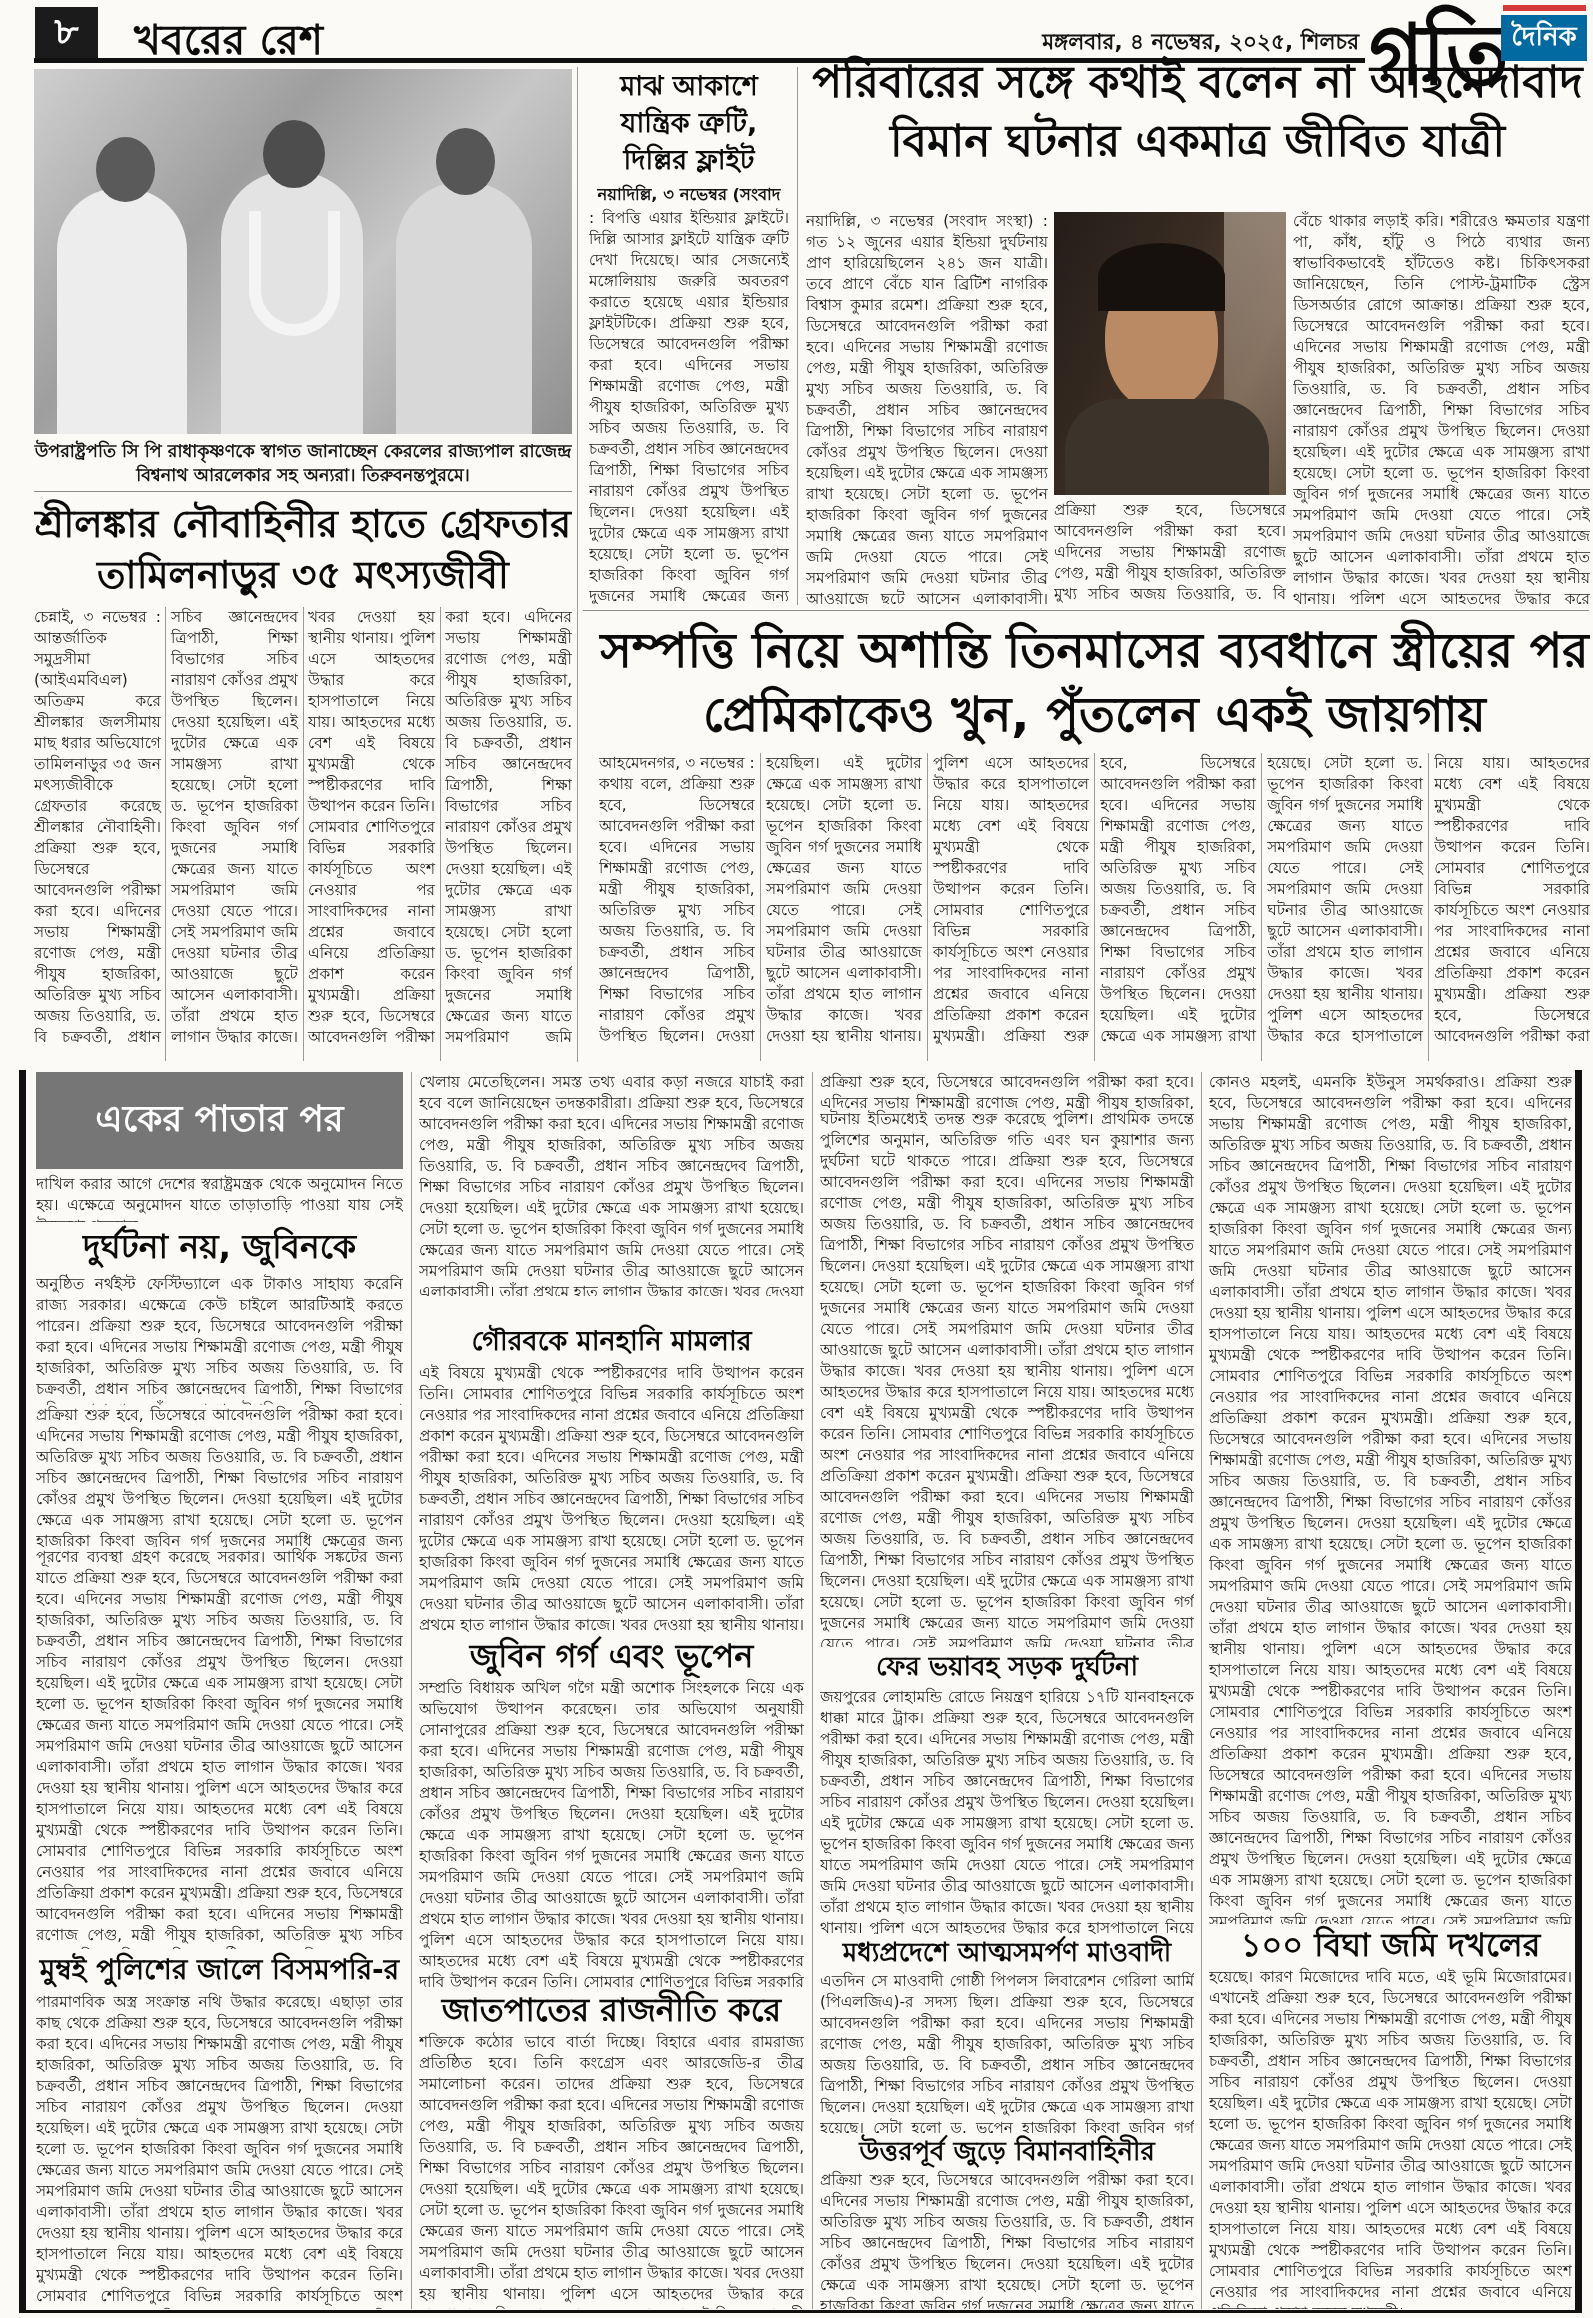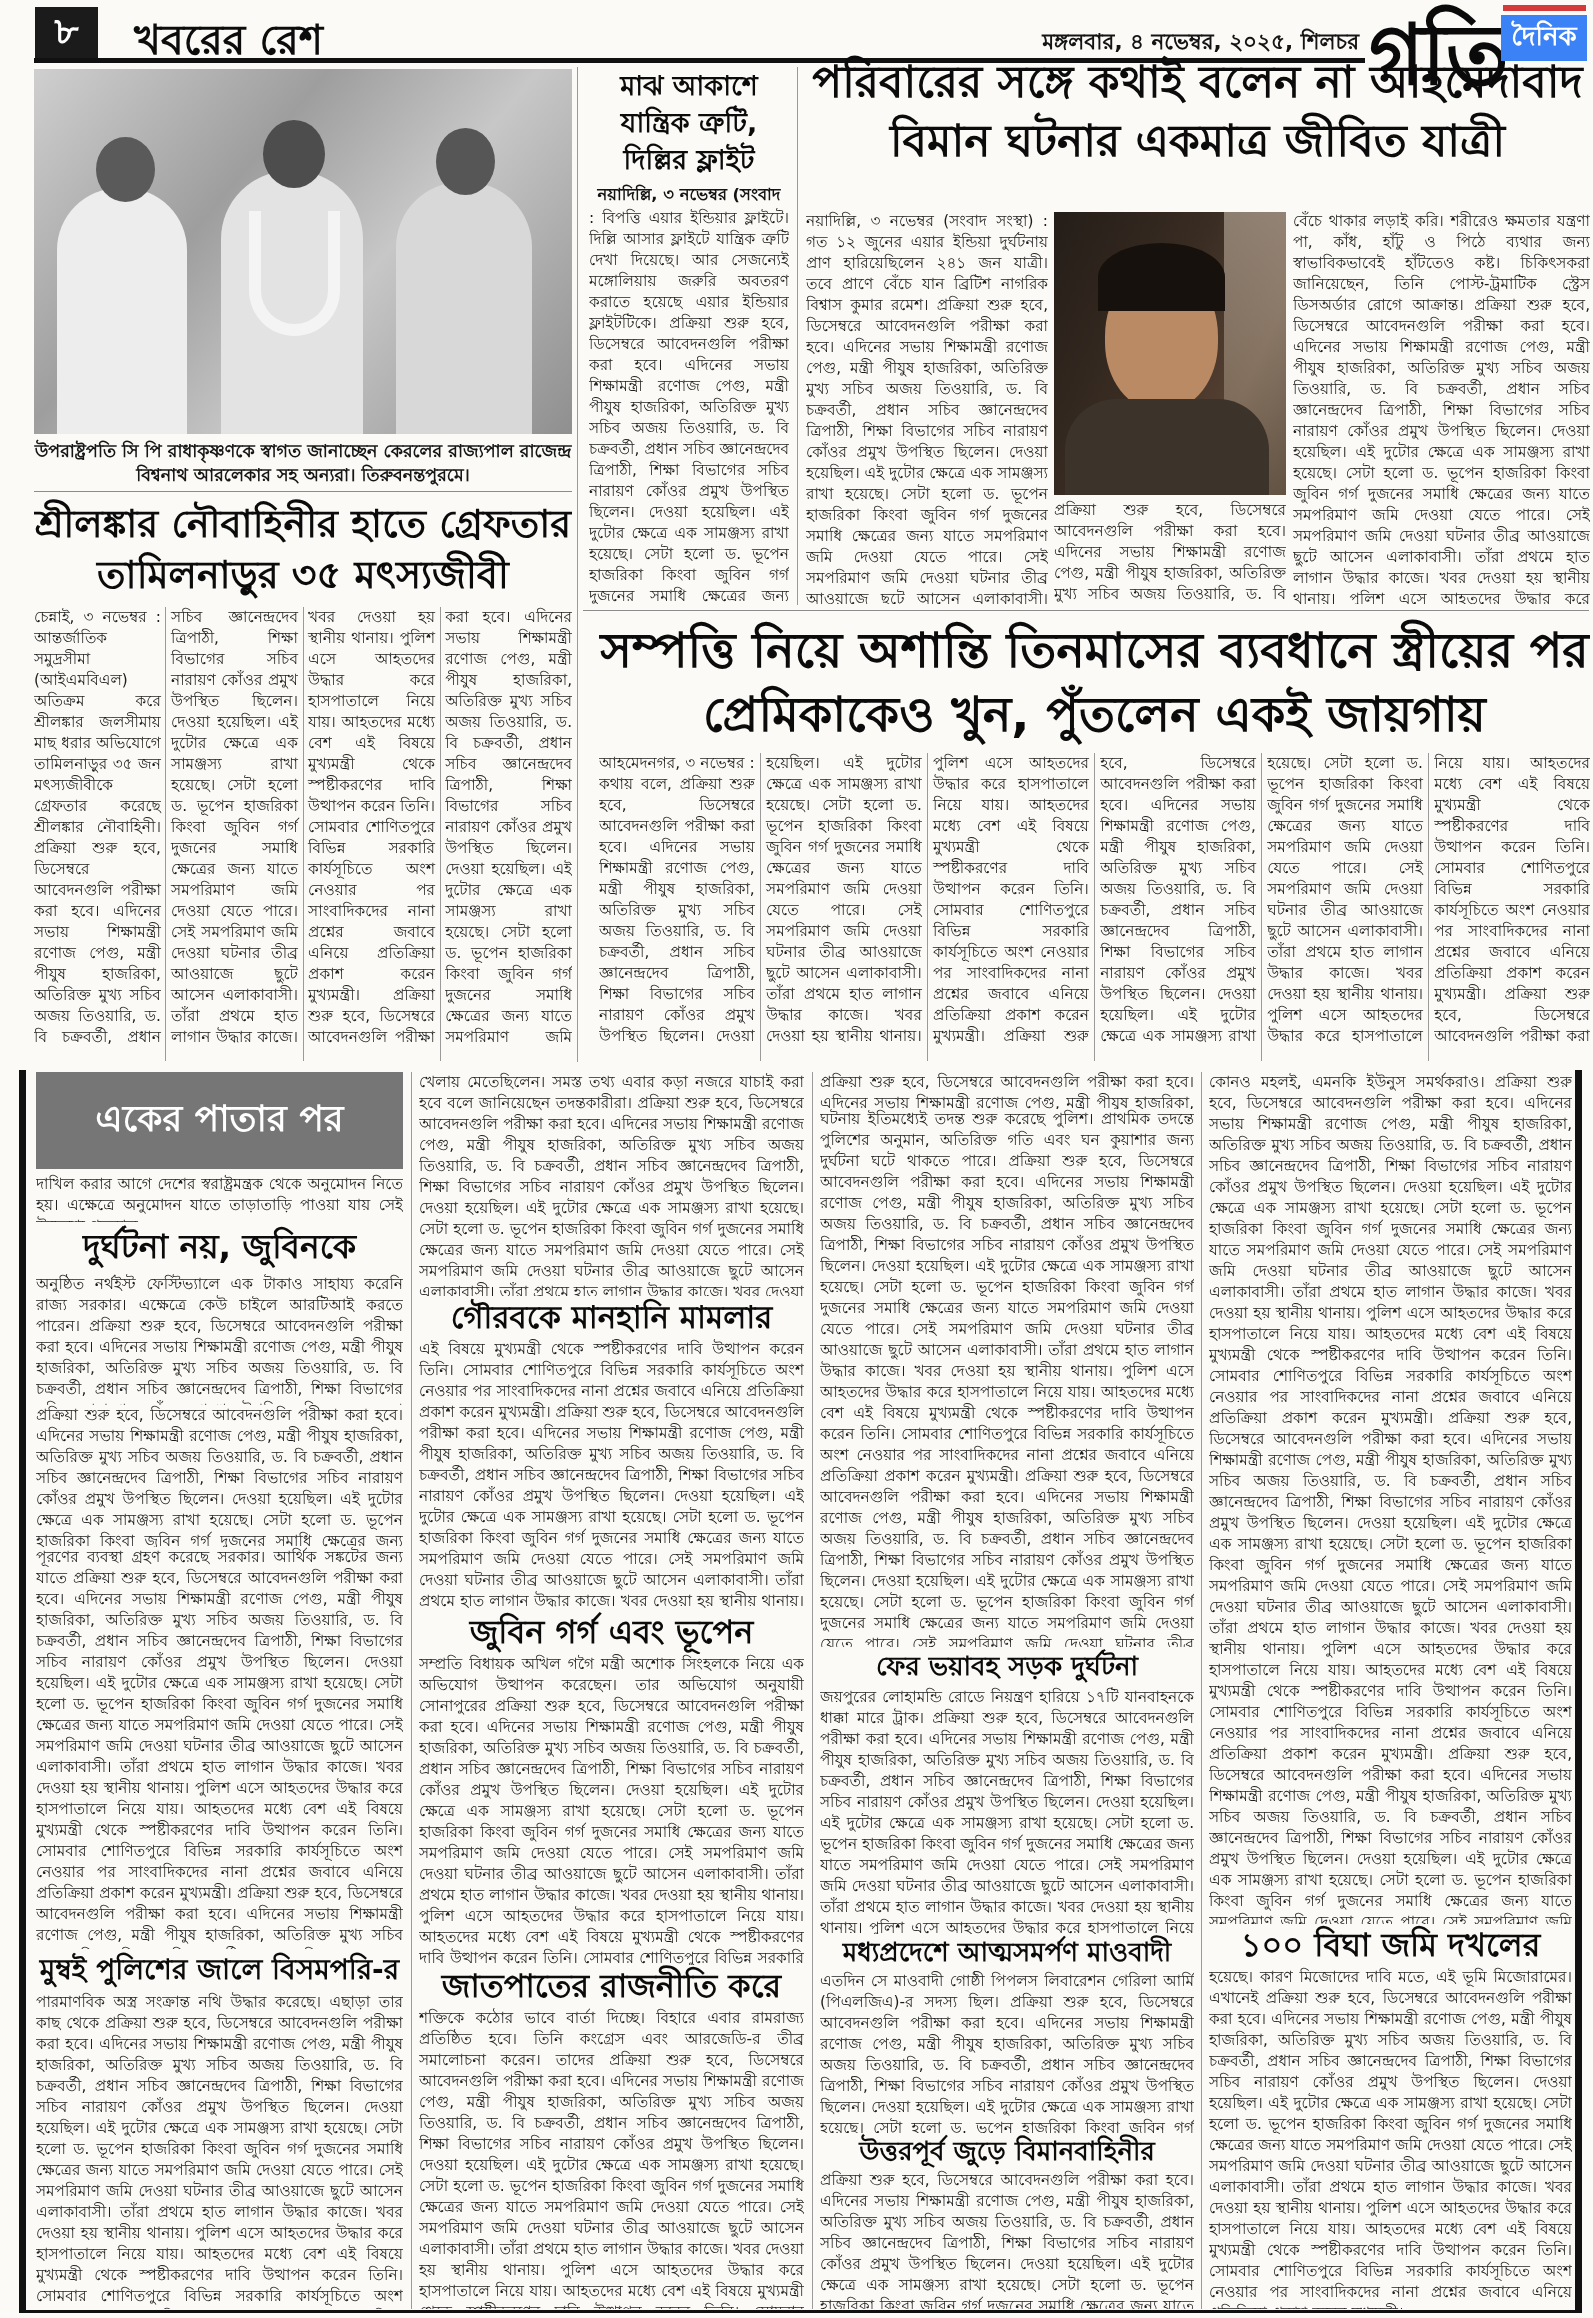--- a/index.html
+++ b/index.html
@@ -13,21 +13,21 @@
   .subhead{font-weight:700;text-align:center;display:flex;align-items:center;justify-content:center;
            font-size:29px;line-height:1.12;overflow:hidden;color:#0b0b0b;}
   .vrule{background:#9a9a9a;width:1.1px;}
   .hrule{background:#111;}
   .thinrule{background:#8c8c8c;height:1.1px;}
   .col{display:flex;flex-direction:column;}
   .col .fillseg{overflow:hidden;}
   .cont-header{background:#767676;color:#ffffff;font-weight:700;font-size:36px;
                display:flex;align-items:center;justify-content:center;}
   .photo{overflow:hidden;}
-  .badge{background:#3b82f6;color:#fff;font-weight:700;display:flex;align-items:center;justify-content:center;}
+  .badge{background:#0369a1;color:#fff;font-weight:700;display:flex;align-items:center;justify-content:center;}
 </style>
 </head>
 <body>
 
 <div class="page">
 
   <div class="abs" style="left:0;top:0;width:1593px;height:67px;">
     <div class="abs" style="left:35px;top:6.8px;width:63px;height:54px;background:#1b1b1b;color:#fff;display:flex;align-items:center;justify-content:center;font-size:37px;font-weight:700;">
       <span>৮</span>
     </div>
@@ -94,21 +94,21 @@
     <div class="subhead" style="height:52px;flex:none;font-size:33px;">দুর্ঘটনা নয়, জুবিনকে</div>
     <div class="body fill fillseg" style="height:131px;flex:none;">অনুষ্ঠিত নর্থইস্ট ফেস্টিভ্যালে এক টাকাও সাহায্য করেনি রাজ্য সরকার। এক্ষেত্রে কেউ চাইলে আরটিআই করতে পারেন। প্রক্রিয়া শুরু হবে, ডিসেম্বরে আবেদনগুলি পরীক্ষা করা হবে। এদিনের সভায় শিক্ষামন্ত্রী রণোজ পেগু, মন্ত্রী পীযুষ হাজরিকা, অতিরিক্ত মুখ্য সচিব অজয় তিওয়ারি, ড. বি চক্রবর্তী, প্রধান সচিব জ্ঞানেন্দ্রদেব ত্রিপাঠী, শিক্ষা বিভাগের সচিব নারায়ণ কোঁওর প্রমুখ উপস্থিত ছিলেন। দেওয়া হয়েছিল। এই দুটোর ক্ষেত্রে এক সামঞ্জস্য রাখা হয়েছে। সেটা হলো ড. ভূপেন হাজরিকা কিংবা জুবিন গর্গ দুজনের সমাধি ক্ষেত্রের জন্য যাতে সমপরিমাণ জমি দেওয়া যেতে পারে। সেই সমপরিমাণ জমি দেওয়া ঘটনার তীব্র আওয়াজে ছুটে আসেন এলাকাবাসী। তাঁরা প্রথমে হাত লাগান উদ্ধার কাজে। খবর দেওয়া হয় স্থানীয় থানায়। পুলিশ এসে আহতদের উদ্ধার করে হাসপাতালে নিয়ে যায়। আহতদের মধ্যে বেশ এই বিষয়ে মুখ্যমন্ত্রী থেকে স্পষ্টীকরণের দাবি উত্থাপন করেন তিনি। সোমবার শোণিতপুরে বিভিন্ন সরকারি কার্যসূচিতে অংশ নেওয়ার পর সাংবাদিকদের নানা প্রশ্নের জবাবে এনিয়ে প্রতিক্রিয়া প্রকাশ করেন মুখ্যমন্ত্রী।</div>
     <div class="body fill fillseg" style="height:142px;flex:none;">প্রক্রিয়া শুরু হবে, ডিসেম্বরে আবেদনগুলি পরীক্ষা করা হবে। এদিনের সভায় শিক্ষামন্ত্রী রণোজ পেগু, মন্ত্রী পীযুষ হাজরিকা, অতিরিক্ত মুখ্য সচিব অজয় তিওয়ারি, ড. বি চক্রবর্তী, প্রধান সচিব জ্ঞানেন্দ্রদেব ত্রিপাঠী, শিক্ষা বিভাগের সচিব নারায়ণ কোঁওর প্রমুখ উপস্থিত ছিলেন। দেওয়া হয়েছিল। এই দুটোর ক্ষেত্রে এক সামঞ্জস্য রাখা হয়েছে। সেটা হলো ড. ভূপেন হাজরিকা কিংবা জুবিন গর্গ দুজনের সমাধি ক্ষেত্রের জন্য যাতে সমপরিমাণ জমি দেওয়া যেতে পারে। সেই সমপরিমাণ জমি দেওয়া ঘটনার তীব্র আওয়াজে ছুটে আসেন এলাকাবাসী। তাঁরা প্রথমে হাত লাগান উদ্ধার কাজে। খবর দেওয়া হয় স্থানীয় থানায়। পুলিশ এসে আহতদের উদ্ধার করে হাসপাতালে নিয়ে যায়। আহতদের মধ্যে বেশ এই বিষয়ে মুখ্যমন্ত্রী থেকে স্পষ্টীকরণের দাবি উত্থাপন করেন তিনি। সোমবার শোণিতপুরে বিভিন্ন সরকারি কার্যসূচিতে অংশ নেওয়ার পর সাংবাদিকদের নানা প্রশ্নের জবাবে এনিয়ে প্রতিক্রিয়া প্রকাশ করেন মুখ্যমন্ত্রী।</div>
     <div class="body fill fillseg" style="height:402px;flex:none;">পূরণের ব্যবস্থা গ্রহণ করেছে সরকার। আর্থিক সঙ্কটের জন্য যাতে প্রক্রিয়া শুরু হবে, ডিসেম্বরে আবেদনগুলি পরীক্ষা করা হবে। এদিনের সভায় শিক্ষামন্ত্রী রণোজ পেগু, মন্ত্রী পীযুষ হাজরিকা, অতিরিক্ত মুখ্য সচিব অজয় তিওয়ারি, ড. বি চক্রবর্তী, প্রধান সচিব জ্ঞানেন্দ্রদেব ত্রিপাঠী, শিক্ষা বিভাগের সচিব নারায়ণ কোঁওর প্রমুখ উপস্থিত ছিলেন। দেওয়া হয়েছিল। এই দুটোর ক্ষেত্রে এক সামঞ্জস্য রাখা হয়েছে। সেটা হলো ড. ভূপেন হাজরিকা কিংবা জুবিন গর্গ দুজনের সমাধি ক্ষেত্রের জন্য যাতে সমপরিমাণ জমি দেওয়া যেতে পারে। সেই সমপরিমাণ জমি দেওয়া ঘটনার তীব্র আওয়াজে ছুটে আসেন এলাকাবাসী। তাঁরা প্রথমে হাত লাগান উদ্ধার কাজে। খবর দেওয়া হয় স্থানীয় থানায়। পুলিশ এসে আহতদের উদ্ধার করে হাসপাতালে নিয়ে যায়। আহতদের মধ্যে বেশ এই বিষয়ে মুখ্যমন্ত্রী থেকে স্পষ্টীকরণের দাবি উত্থাপন করেন তিনি। সোমবার শোণিতপুরে বিভিন্ন সরকারি কার্যসূচিতে অংশ নেওয়ার পর সাংবাদিকদের নানা প্রশ্নের জবাবে এনিয়ে প্রতিক্রিয়া প্রকাশ করেন মুখ্যমন্ত্রী। প্রক্রিয়া শুরু হবে, ডিসেম্বরে আবেদনগুলি পরীক্ষা করা হবে। এদিনের সভায় শিক্ষামন্ত্রী রণোজ পেগু, মন্ত্রী পীযুষ হাজরিকা, অতিরিক্ত মুখ্য সচিব অজয় তিওয়ারি, ড. বি চক্রবর্তী, প্রধান সচিব জ্ঞানেন্দ্রদেব ত্রিপাঠী, শিক্ষা বিভাগের সচিব নারায়ণ কোঁওর প্রমুখ উপস্থিত ছিলেন। দেওয়া হয়েছিল। এই দুটোর ক্ষেত্রে এক সামঞ্জস্য রাখা হয়েছে। সেটা হলো ড. ভূপেন হাজরিকা কিংবা জুবিন গর্গ দুজনের সমাধি ক্ষেত্রের জন্য যাতে সমপরিমাণ জমি দেওয়া যেতে পারে। সেই সমপরিমাণ জমি দেওয়া ঘটনার তীব্র আওয়াজে ছুটে আসেন এলাকাবাসী। তাঁরা প্রথমে হাত লাগান উদ্ধার কাজে। খবর দেওয়া হয় স্থানীয় থানায়। পুলিশ এসে আহতদের উদ্ধার করে হাসপাতালে নিয়ে যায়। আহতদের মধ্যে বেশ এই বিষয়ে মুখ্যমন্ত্রী থেকে স্পষ্টীকরণের দাবি উত্থাপন করেন তিনি। সোমবার শোণিতপুরে বিভিন্ন সরকারি কার্যসূচিতে অংশ নেওয়ার পর সাংবাদিকদের নানা প্রশ্নের জবাবে এনিয়ে প্রতিক্রিয়া প্রকাশ করেন মুখ্যমন্ত্রী।</div>
     <div class="subhead" style="height:43px;flex:none;font-size:28px;">মুম্বই পুলিশের জালে বিসমপরি-র</div>
     <div class="body fill fillseg" style="flex:1;">পারমাণবিক অস্ত্র সংক্রান্ত নথি উদ্ধার করেছে। এছাড়া তার কাছ থেকে প্রক্রিয়া শুরু হবে, ডিসেম্বরে আবেদনগুলি পরীক্ষা করা হবে। এদিনের সভায় শিক্ষামন্ত্রী রণোজ পেগু, মন্ত্রী পীযুষ হাজরিকা, অতিরিক্ত মুখ্য সচিব অজয় তিওয়ারি, ড. বি চক্রবর্তী, প্রধান সচিব জ্ঞানেন্দ্রদেব ত্রিপাঠী, শিক্ষা বিভাগের সচিব নারায়ণ কোঁওর প্রমুখ উপস্থিত ছিলেন। দেওয়া হয়েছিল। এই দুটোর ক্ষেত্রে এক সামঞ্জস্য রাখা হয়েছে। সেটা হলো ড. ভূপেন হাজরিকা কিংবা জুবিন গর্গ দুজনের সমাধি ক্ষেত্রের জন্য যাতে সমপরিমাণ জমি দেওয়া যেতে পারে। সেই সমপরিমাণ জমি দেওয়া ঘটনার তীব্র আওয়াজে ছুটে আসেন এলাকাবাসী। তাঁরা প্রথমে হাত লাগান উদ্ধার কাজে। খবর দেওয়া হয় স্থানীয় থানায়। পুলিশ এসে আহতদের উদ্ধার করে হাসপাতালে নিয়ে যায়। আহতদের মধ্যে বেশ এই বিষয়ে মুখ্যমন্ত্রী থেকে স্পষ্টীকরণের দাবি উত্থাপন করেন তিনি। সোমবার শোণিতপুরে বিভিন্ন সরকারি কার্যসূচিতে অংশ নেওয়ার পর সাংবাদিকদের নানা প্রশ্নের জবাবে এনিয়ে প্রতিক্রিয়া প্রকাশ করেন মুখ্যমন্ত্রী।</div>
   </div>
 
   <div class="abs col" style="left:419px;top:1072px;width:385px;height:1237px;">
     <div class="body fill fillseg" style="height:224px;flex:none;">খেলায় মেতেছিলেন। সমস্ত তথ্য এবার কড়া নজরে যাচাই করা হবে বলে জানিয়েছেন তদন্তকারীরা। প্রক্রিয়া শুরু হবে, ডিসেম্বরে আবেদনগুলি পরীক্ষা করা হবে। এদিনের সভায় শিক্ষামন্ত্রী রণোজ পেগু, মন্ত্রী পীযুষ হাজরিকা, অতিরিক্ত মুখ্য সচিব অজয় তিওয়ারি, ড. বি চক্রবর্তী, প্রধান সচিব জ্ঞানেন্দ্রদেব ত্রিপাঠী, শিক্ষা বিভাগের সচিব নারায়ণ কোঁওর প্রমুখ উপস্থিত ছিলেন। দেওয়া হয়েছিল। এই দুটোর ক্ষেত্রে এক সামঞ্জস্য রাখা হয়েছে। সেটা হলো ড. ভূপেন হাজরিকা কিংবা জুবিন গর্গ দুজনের সমাধি ক্ষেত্রের জন্য যাতে সমপরিমাণ জমি দেওয়া যেতে পারে। সেই সমপরিমাণ জমি দেওয়া ঘটনার তীব্র আওয়াজে ছুটে আসেন এলাকাবাসী। তাঁরা প্রথমে হাত লাগান উদ্ধার কাজে। খবর দেওয়া হয় স্থানীয় থানায়। পুলিশ এসে আহতদের উদ্ধার করে হাসপাতালে নিয়ে যায়। আহতদের মধ্যে বেশ এই বিষয়ে মুখ্যমন্ত্রী থেকে স্পষ্টীকরণের দাবি উত্থাপন করেন তিনি। সোমবার শোণিতপুরে বিভিন্ন সরকারি কার্যসূচিতে অংশ নেওয়ার পর সাংবাদিকদের নানা প্রশ্নের জবাবে এনিয়ে প্রতিক্রিয়া প্রকাশ করেন মুখ্যমন্ত্রী।</div>
-    <div class="subhead" style="height:43px;flex:none;font-size:31px;">গৌরবকে মানহানি মামলার</div>
+    <div class="subhead" style="height:43px;flex:none;font-size:27px;margin-top:24px;">গৌরবকে মানহানি মামলার</div>
     <div class="body fill fillseg" style="height:272px;flex:none;">এই বিষয়ে মুখ্যমন্ত্রী থেকে স্পষ্টীকরণের দাবি উত্থাপন করেন তিনি। সোমবার শোণিতপুরে বিভিন্ন সরকারি কার্যসূচিতে অংশ নেওয়ার পর সাংবাদিকদের নানা প্রশ্নের জবাবে এনিয়ে প্রতিক্রিয়া প্রকাশ করেন মুখ্যমন্ত্রী। প্রক্রিয়া শুরু হবে, ডিসেম্বরে আবেদনগুলি পরীক্ষা করা হবে। এদিনের সভায় শিক্ষামন্ত্রী রণোজ পেগু, মন্ত্রী পীযুষ হাজরিকা, অতিরিক্ত মুখ্য সচিব অজয় তিওয়ারি, ড. বি চক্রবর্তী, প্রধান সচিব জ্ঞানেন্দ্রদেব ত্রিপাঠী, শিক্ষা বিভাগের সচিব নারায়ণ কোঁওর প্রমুখ উপস্থিত ছিলেন। দেওয়া হয়েছিল। এই দুটোর ক্ষেত্রে এক সামঞ্জস্য রাখা হয়েছে। সেটা হলো ড. ভূপেন হাজরিকা কিংবা জুবিন গর্গ দুজনের সমাধি ক্ষেত্রের জন্য যাতে সমপরিমাণ জমি দেওয়া যেতে পারে। সেই সমপরিমাণ জমি দেওয়া ঘটনার তীব্র আওয়াজে ছুটে আসেন এলাকাবাসী। তাঁরা প্রথমে হাত লাগান উদ্ধার কাজে। খবর দেওয়া হয় স্থানীয় থানায়। পুলিশ এসে আহতদের উদ্ধার করে হাসপাতালে নিয়ে যায়। আহতদের মধ্যে বেশ এই বিষয়ে মুখ্যমন্ত্রী থেকে স্পষ্টীকরণের দাবি উত্থাপন করেন তিনি। সোমবার শোণিতপুরে বিভিন্ন সরকারি কার্যসূচিতে অংশ নেওয়ার পর সাংবাদিকদের নানা প্রশ্নের জবাবে এনিয়ে প্রতিক্রিয়া প্রকাশ করেন মুখ্যমন্ত্রী।</div>
     <div class="subhead" style="height:43px;flex:none;font-size:32px;">জুবিন গর্গ এবং ভূপেন</div>
     <div class="body fill fillseg" style="height:311px;flex:none;">সম্প্রতি বিধায়ক অখিল গগৈ মন্ত্রী অশোক সিংহলকে নিয়ে এক অভিযোগ উত্থাপন করেছেন। তার অভিযোগ অনুযায়ী সোনাপুরের প্রক্রিয়া শুরু হবে, ডিসেম্বরে আবেদনগুলি পরীক্ষা করা হবে। এদিনের সভায় শিক্ষামন্ত্রী রণোজ পেগু, মন্ত্রী পীযুষ হাজরিকা, অতিরিক্ত মুখ্য সচিব অজয় তিওয়ারি, ড. বি চক্রবর্তী, প্রধান সচিব জ্ঞানেন্দ্রদেব ত্রিপাঠী, শিক্ষা বিভাগের সচিব নারায়ণ কোঁওর প্রমুখ উপস্থিত ছিলেন। দেওয়া হয়েছিল। এই দুটোর ক্ষেত্রে এক সামঞ্জস্য রাখা হয়েছে। সেটা হলো ড. ভূপেন হাজরিকা কিংবা জুবিন গর্গ দুজনের সমাধি ক্ষেত্রের জন্য যাতে সমপরিমাণ জমি দেওয়া যেতে পারে। সেই সমপরিমাণ জমি দেওয়া ঘটনার তীব্র আওয়াজে ছুটে আসেন এলাকাবাসী। তাঁরা প্রথমে হাত লাগান উদ্ধার কাজে। খবর দেওয়া হয় স্থানীয় থানায়। পুলিশ এসে আহতদের উদ্ধার করে হাসপাতালে নিয়ে যায়। আহতদের মধ্যে বেশ এই বিষয়ে মুখ্যমন্ত্রী থেকে স্পষ্টীকরণের দাবি উত্থাপন করেন তিনি। সোমবার শোণিতপুরে বিভিন্ন সরকারি কার্যসূচিতে অংশ নেওয়ার পর সাংবাদিকদের নানা প্রশ্নের জবাবে এনিয়ে প্রতিক্রিয়া প্রকাশ করেন মুখ্যমন্ত্রী।</div>
     <div class="subhead" style="height:43px;flex:none;font-size:32px;">জাতপাতের রাজনীতি করে</div>
     <div class="body fill fillseg" style="flex:1;">শক্তিকে কঠোর ভাবে বার্তা দিচ্ছে। বিহারে এবার রামরাজ্য প্রতিষ্ঠিত হবে। তিনি কংগ্রেস এবং আরজেডি-র তীব্র সমালোচনা করেন। তাদের প্রক্রিয়া শুরু হবে, ডিসেম্বরে আবেদনগুলি পরীক্ষা করা হবে। এদিনের সভায় শিক্ষামন্ত্রী রণোজ পেগু, মন্ত্রী পীযুষ হাজরিকা, অতিরিক্ত মুখ্য সচিব অজয় তিওয়ারি, ড. বি চক্রবর্তী, প্রধান সচিব জ্ঞানেন্দ্রদেব ত্রিপাঠী, শিক্ষা বিভাগের সচিব নারায়ণ কোঁওর প্রমুখ উপস্থিত ছিলেন। দেওয়া হয়েছিল। এই দুটোর ক্ষেত্রে এক সামঞ্জস্য রাখা হয়েছে। সেটা হলো ড. ভূপেন হাজরিকা কিংবা জুবিন গর্গ দুজনের সমাধি ক্ষেত্রের জন্য যাতে সমপরিমাণ জমি দেওয়া যেতে পারে। সেই সমপরিমাণ জমি দেওয়া ঘটনার তীব্র আওয়াজে ছুটে আসেন এলাকাবাসী। তাঁরা প্রথমে হাত লাগান উদ্ধার কাজে। খবর দেওয়া হয় স্থানীয় থানায়। পুলিশ এসে আহতদের উদ্ধার করে হাসপাতালে নিয়ে যায়। আহতদের মধ্যে বেশ এই বিষয়ে মুখ্যমন্ত্রী থেকে স্পষ্টীকরণের দাবি উত্থাপন করেন তিনি। সোমবার শোণিতপুরে বিভিন্ন সরকারি কার্যসূচিতে অংশ নেওয়ার পর সাংবাদিকদের নানা প্রশ্নের জবাবে এনিয়ে প্রতিক্রিয়া প্রকাশ করেন মুখ্যমন্ত্রী।</div>
   </div>
 
   <div class="abs col" style="left:820px;top:1072px;width:374px;height:1237px;">
     <div class="body fill fillseg" style="height:37px;flex:none;">প্রক্রিয়া শুরু হবে, ডিসেম্বরে আবেদনগুলি পরীক্ষা করা হবে। এদিনের সভায় শিক্ষামন্ত্রী রণোজ পেগু, মন্ত্রী পীযুষ হাজরিকা, অতিরিক্ত মুখ্য সচিব অজয় তিওয়ারি, ড. বি চক্রবর্তী, প্রধান সচিব জ্ঞানেন্দ্রদেব ত্রিপাঠী, শিক্ষা বিভাগের সচিব নারায়ণ কোঁওর প্রমুখ উপস্থিত ছিলেন। দেওয়া হয়েছিল। এই দুটোর ক্ষেত্রে এক সামঞ্জস্য রাখা হয়েছে। সেটা হলো ড. ভূপেন হাজরিকা কিংবা জুবিন গর্গ দুজনের সমাধি ক্ষেত্রের জন্য যাতে সমপরিমাণ জমি দেওয়া যেতে পারে। সেই সমপরিমাণ জমি দেওয়া ঘটনার তীব্র আওয়াজে ছুটে আসেন এলাকাবাসী। তাঁরা প্রথমে হাত লাগান উদ্ধার কাজে। খবর দেওয়া হয় স্থানীয় থানায়। পুলিশ এসে আহতদের উদ্ধার করে হাসপাতালে নিয়ে যায়। আহতদের মধ্যে বেশ এই বিষয়ে মুখ্যমন্ত্রী থেকে স্পষ্টীকরণের দাবি উত্থাপন করেন তিনি। সোমবার শোণিতপুরে বিভিন্ন সরকারি কার্যসূচিতে অংশ নেওয়ার পর সাংবাদিকদের নানা প্রশ্নের জবাবে এনিয়ে প্রতিক্রিয়া প্রকাশ করেন মুখ্যমন্ত্রী।</div>
     <div class="body fill fillseg" style="height:538px;flex:none;">ঘটনায় ইতিমধ্যেই তদন্ত শুরু করেছে পুলিশ। প্রাথমিক তদন্তে পুলিশের অনুমান, অতিরিক্ত গতি এবং ঘন কুয়াশার জন্য দুর্ঘটনা ঘটে থাকতে পারে। প্রক্রিয়া শুরু হবে, ডিসেম্বরে আবেদনগুলি পরীক্ষা করা হবে। এদিনের সভায় শিক্ষামন্ত্রী রণোজ পেগু, মন্ত্রী পীযুষ হাজরিকা, অতিরিক্ত মুখ্য সচিব অজয় তিওয়ারি, ড. বি চক্রবর্তী, প্রধান সচিব জ্ঞানেন্দ্রদেব ত্রিপাঠী, শিক্ষা বিভাগের সচিব নারায়ণ কোঁওর প্রমুখ উপস্থিত ছিলেন। দেওয়া হয়েছিল। এই দুটোর ক্ষেত্রে এক সামঞ্জস্য রাখা হয়েছে। সেটা হলো ড. ভূপেন হাজরিকা কিংবা জুবিন গর্গ দুজনের সমাধি ক্ষেত্রের জন্য যাতে সমপরিমাণ জমি দেওয়া যেতে পারে। সেই সমপরিমাণ জমি দেওয়া ঘটনার তীব্র আওয়াজে ছুটে আসেন এলাকাবাসী। তাঁরা প্রথমে হাত লাগান উদ্ধার কাজে। খবর দেওয়া হয় স্থানীয় থানায়। পুলিশ এসে আহতদের উদ্ধার করে হাসপাতালে নিয়ে যায়। আহতদের মধ্যে বেশ এই বিষয়ে মুখ্যমন্ত্রী থেকে স্পষ্টীকরণের দাবি উত্থাপন করেন তিনি। সোমবার শোণিতপুরে বিভিন্ন সরকারি কার্যসূচিতে অংশ নেওয়ার পর সাংবাদিকদের নানা প্রশ্নের জবাবে এনিয়ে প্রতিক্রিয়া প্রকাশ করেন মুখ্যমন্ত্রী। প্রক্রিয়া শুরু হবে, ডিসেম্বরে আবেদনগুলি পরীক্ষা করা হবে। এদিনের সভায় শিক্ষামন্ত্রী রণোজ পেগু, মন্ত্রী পীযুষ হাজরিকা, অতিরিক্ত মুখ্য সচিব অজয় তিওয়ারি, ড. বি চক্রবর্তী, প্রধান সচিব জ্ঞানেন্দ্রদেব ত্রিপাঠী, শিক্ষা বিভাগের সচিব নারায়ণ কোঁওর প্রমুখ উপস্থিত ছিলেন। দেওয়া হয়েছিল। এই দুটোর ক্ষেত্রে এক সামঞ্জস্য রাখা হয়েছে। সেটা হলো ড. ভূপেন হাজরিকা কিংবা জুবিন গর্গ দুজনের সমাধি ক্ষেত্রের জন্য যাতে সমপরিমাণ জমি দেওয়া যেতে পারে। সেই সমপরিমাণ জমি দেওয়া ঘটনার তীব্র আওয়াজে ছুটে আসেন এলাকাবাসী। তাঁরা প্রথমে হাত লাগান উদ্ধার কাজে। খবর দেওয়া হয় স্থানীয় থানায়। পুলিশ এসে আহতদের উদ্ধার করে হাসপাতালে নিয়ে যায়। আহতদের মধ্যে বেশ এই বিষয়ে মুখ্যমন্ত্রী থেকে স্পষ্টীকরণের দাবি উত্থাপন করেন তিনি। সোমবার শোণিতপুরে বিভিন্ন সরকারি কার্যসূচিতে অংশ নেওয়ার পর সাংবাদিকদের নানা প্রশ্নের জবাবে এনিয়ে প্রতিক্রিয়া প্রকাশ করেন মুখ্যমন্ত্রী।</div>

